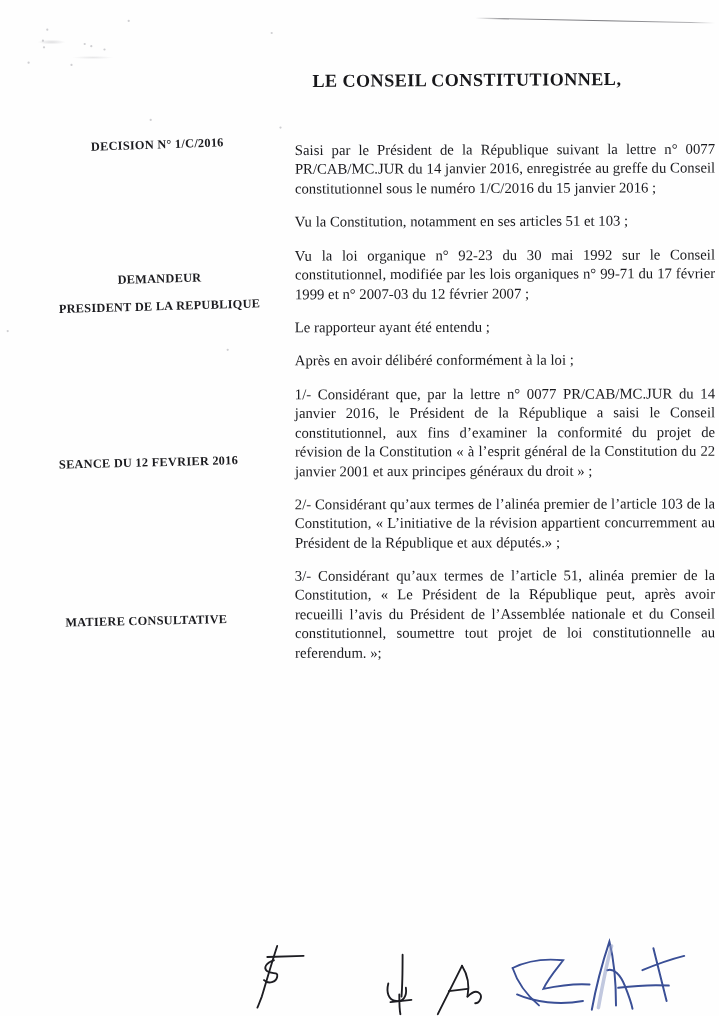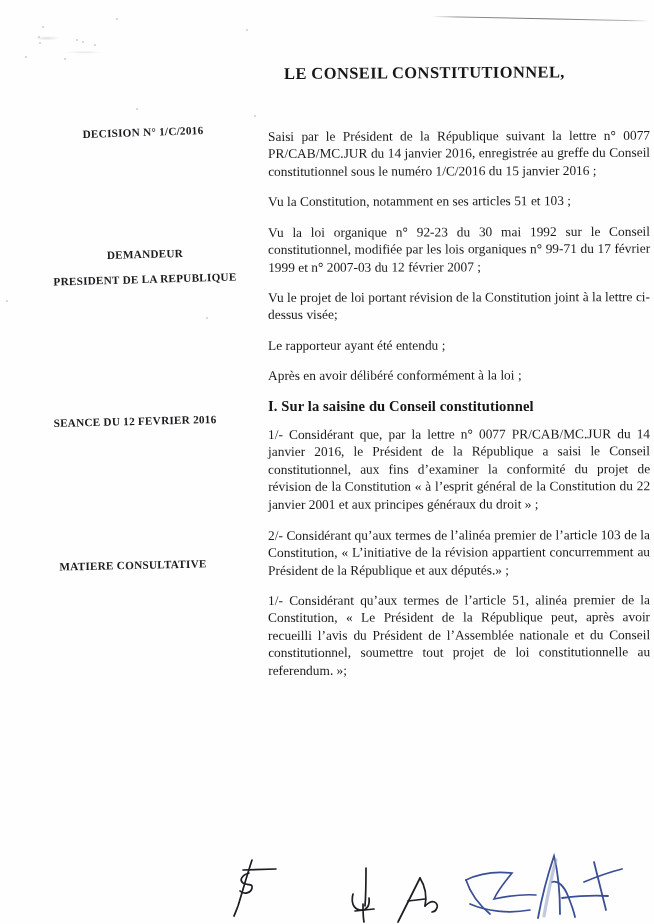--- a/index.html
+++ b/index.html
@@ -154,33 +154,31 @@
   <div id="body-column">
 
     <h1 class="doc-title">LE CONSEIL CONSTITUTIONNEL,</h1>
 
     <p class="para skew-a">Saisi par le Président de la République suivant  la lettre n° 0077 PR/CAB/MC.JUR du 14 janvier 2016, enregistrée au greffe du Conseil constitutionnel sous le numéro 1/C/2016 du 15 janvier 2016 ;</p>
 
     <p class="para skew-a">Vu la Constitution, notamment en ses articles 51 et 103 ;</p>
 
     <p class="para skew-a">Vu la loi organique n° 92-23 du 30 mai 1992 sur le Conseil constitutionnel, modifiée par les lois organiques n° 99-71 du 17 février 1999 et n° 2007-03 du 12 février 2007 ;</p>
 
-    <p class="para skew-b">Vu le projet de loi portant révision de la Constitution joint à la lettre ci-dessus visée;</p>
 
     <p class="para skew-b">Le rapporteur ayant été entendu ;</p>
 
     <p class="para skew-b">Après en avoir délibéré conformément à la loi ;</p>
 
-    <h2 class="section-heading">I. Sur la saisine du Conseil constitutionnel</h2>
 
     <p class="para skew-b">1/- Considérant que, par la lettre n° 0077 PR/CAB/MC.JUR du 14 janvier 2016, le Président de la République a saisi le Conseil constitutionnel, aux fins d’examiner la conformité du projet de révision de la Constitution « à l’esprit général de la Constitution du 22 janvier 2001 et aux principes généraux du droit » ;</p>
 
     <p class="para skew-b">2/- Considérant qu’aux termes de l’alinéa premier de l’article 103 de la Constitution, « L’initiative de la révision appartient concurremment au Président de la République et aux députés.» ;</p>
 
-    <p class="para skew-b">1/- Considérant qu’aux termes de l’article 51, alinéa premier de la Constitution, « Le Président de la République peut, après avoir recueilli l’avis du Président de l’Assemblée nationale et du Conseil constitutionnel, soumettre tout projet de loi constitutionnelle au referendum. »;</p>
+    <p class="para skew-b">3/- Considérant qu’aux termes de l’article 51, alinéa premier de la Constitution, « Le Président de la République peut, après avoir recueilli l’avis du Président de l’Assemblée nationale et du Conseil constitutionnel, soumettre tout projet de loi constitutionnelle au referendum. »;</p>
 
   </div>
 
   <div id="signature-row">
 
     <svg class="signature" style="left:222px; top:4px;" width="70" height="62" viewBox="0 0 70 62">
       <g fill="none" stroke="#1d1d22" stroke-width="1.7" stroke-linecap="round">
         <path d="M30 4 C26 16, 22 30, 16 50 C14 55, 13 58, 12 60"></path>
         <path d="M21 14 L54 13"></path>
         <path d="M27 17 C20 19, 17 24, 21 27 C26 30, 31 27, 30 32 C29 37, 22 39, 18 35"></path>

